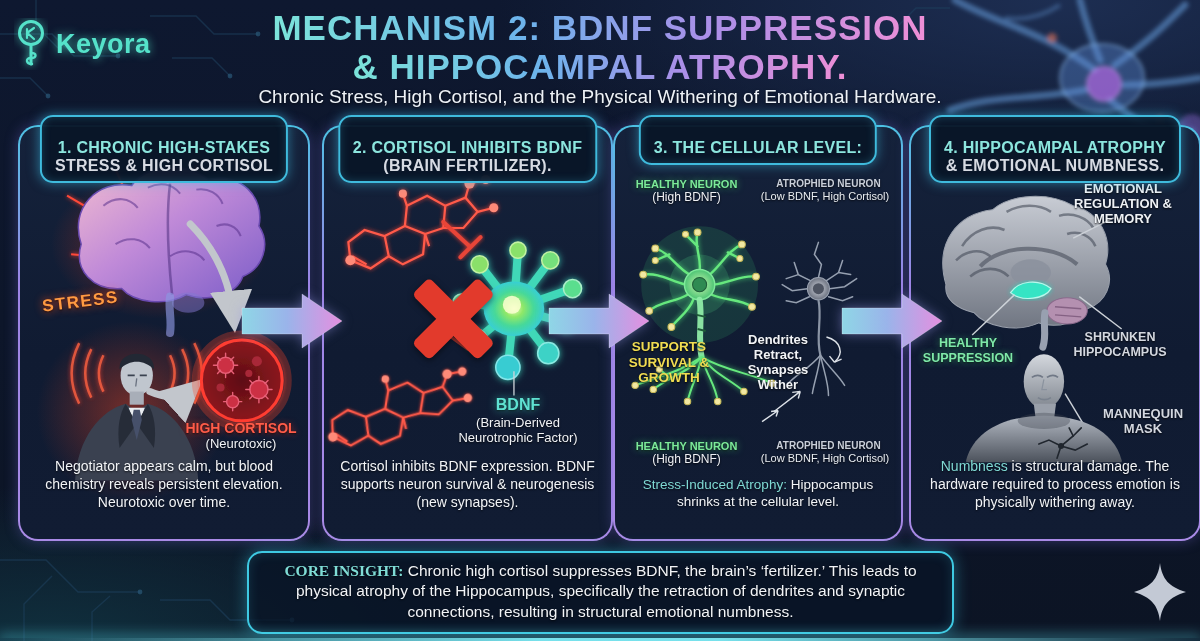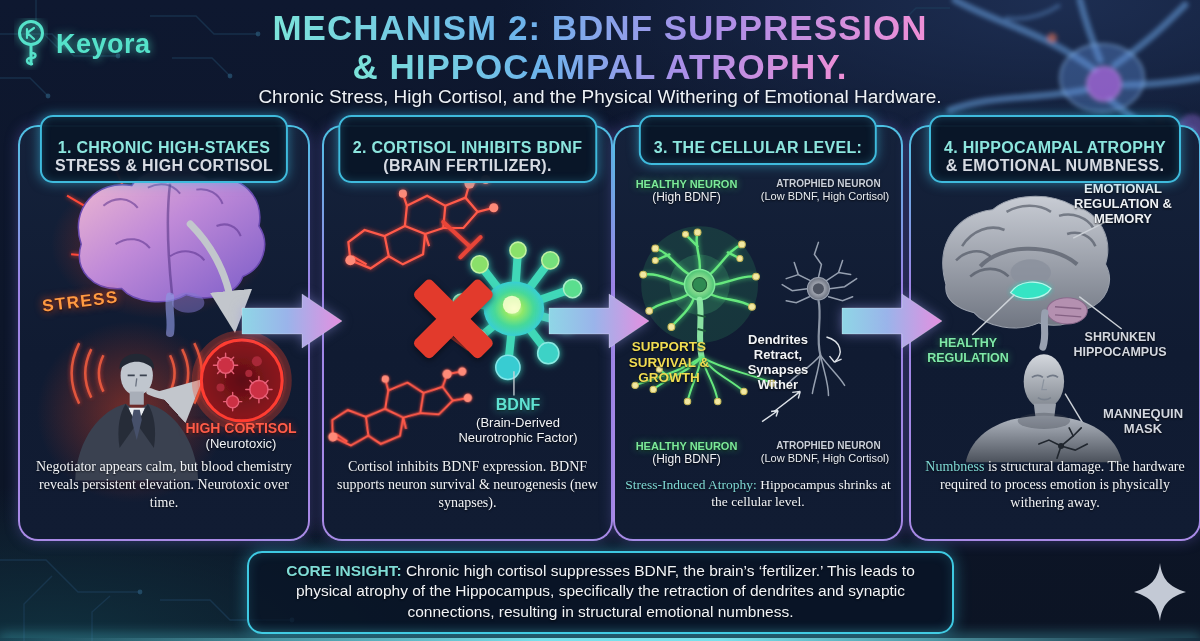--- a/index.html
+++ b/index.html
@@ -35,21 +35,21 @@
   .panel-bg{width:100%;height:100%;border-radius:18px;
     background:linear-gradient(180deg,#15223b 0%,#101b32 55%,#111c33 100%);}
   .panel-art{position:absolute;left:0;top:0;width:100%;height:100%;}
   .pill{position:absolute;top:-10px;left:50%;transform:translateX(-50%);
     background:rgba(9,22,40,.96);border:2px solid #3fbbdd;border-radius:13px;
     padding:22px 13px 6px;text-align:center;white-space:nowrap;z-index:12;
     box-shadow:0 0 12px rgba(62,190,228,.55), inset 0 0 8px rgba(62,190,228,.25);}
   .pill-l1{font-size:16px;font-weight:bold;color:#8ce6de;letter-spacing:.3px;}
   .pill-l2{font-size:16px;font-weight:bold;color:#d7dbe3;letter-spacing:.3px;}
   .desc{position:absolute;left:9px;right:9px;text-align:center;font-size:14px;
-    line-height:1.27;color:#f2f4f7;text-shadow:0 1px 2px rgba(0,0,0,.7);font-family:Liberation Serif, serif;}
+    line-height:1.27;color:#f2f4f7;text-shadow:0 1px 2px rgba(0,0,0,.7);}
   .accent{color:#7fd9d4;}
   .lbl{position:absolute;text-align:center;line-height:1.16;font-weight:bold;
     text-shadow:0 1px 2px rgba(0,0,0,.8);}
   .lbl-sub{font-weight:normal;}
 
   
   .stress-label{left:24px;top:167px;font-size:17px;font-weight:bold;color:#ff9a42;
     letter-spacing:1.5px;transform:rotate(-7deg);
     text-shadow:0 0 8px rgba(255,80,30,.9),0 1px 2px rgba(0,0,0,.8);}
   .cortisol-block{left:150px;top:295px;width:146px;}
@@ -74,21 +74,21 @@
   .shrunken-hip{left:150px;top:205px;width:122px;font-size:12.5px;color:#d3d7df;}
   .mannequin{left:182px;top:281px;width:104px;font-size:13px;color:#d3d7df;}
   .desc-1{top:333px;} .desc-3{top:351px;font-size:13.5px;} .desc-4{top:333px;}
 
   
   .core-box{left:247px;top:551px;width:707px;border:2px solid #3ec9e2;border-radius:15px;
     background:rgba(9,21,39,.78);z-index:20;padding:8px 22px 10px;box-sizing:border-box;
     box-shadow:0 0 16px rgba(60,200,230,.45), inset 0 0 12px rgba(60,200,230,.18);}
   .core-box p{margin:0;text-align:center;font-size:15.5px;line-height:1.32;color:#f2f4f7;
     text-shadow:0 1px 2px rgba(0,0,0,.7);}
-  .accent-b{color:#7fdcd6;font-weight:bold;}
+  .accent-b{color:#7fdcd6;font-weight:bold;font-family:Liberation Serif, serif;}
 
   .bottom-glow{left:0;bottom:0;width:100%;height:3px;z-index:25;
     background:linear-gradient(90deg,rgba(70,190,215,.15),rgba(125,235,245,.95) 45%,rgba(125,235,245,.95) 60%,rgba(70,190,215,.15));
     box-shadow:0 0 14px 2px rgba(90,220,235,.6);}
 </style>
 </head>
 <body>
 
 <div id="stage">
 
@@ -534,21 +534,21 @@
           <path d="M162 308 L170 300"></path>
         </g>
         <circle cx="150" cy="318" r="3" fill="#20262e"></circle>
       </g>
     </svg>
     <div class="pill">
       <div class="pill-l1">4. HIPPOCAMPAL ATROPHY</div>
       <div class="pill-l2">&amp; EMOTIONAL NUMBNESS.</div>
     </div>
     <div class="abs lbl emotional">EMOTIONAL REGULATION &amp; MEMORY</div>
-    <div class="abs lbl healthy-hip">HEALTHY REGULATION</div>
+    <div class="abs lbl healthy-hip">HEALTHY SUPPRESSION</div>
     <div class="abs lbl shrunken-hip">SHRUNKEN HIPPOCAMPUS</div>
     <div class="abs lbl mannequin">MANNEQUIN MASK</div>
     <div class="desc desc-4">
       <span class="accent">Numbness</span><span> is structural damage. The hardware required to process emotion is physically withering away.</span>
     </div>
   </div>
 
   <svg class="abs" width="1200" height="641" style="left:0;top:0;z-index:40;pointer-events:none;">
     <defs>
       <linearGradient id="arrowG" x1="0" y1="0" x2="1" y2="0">

